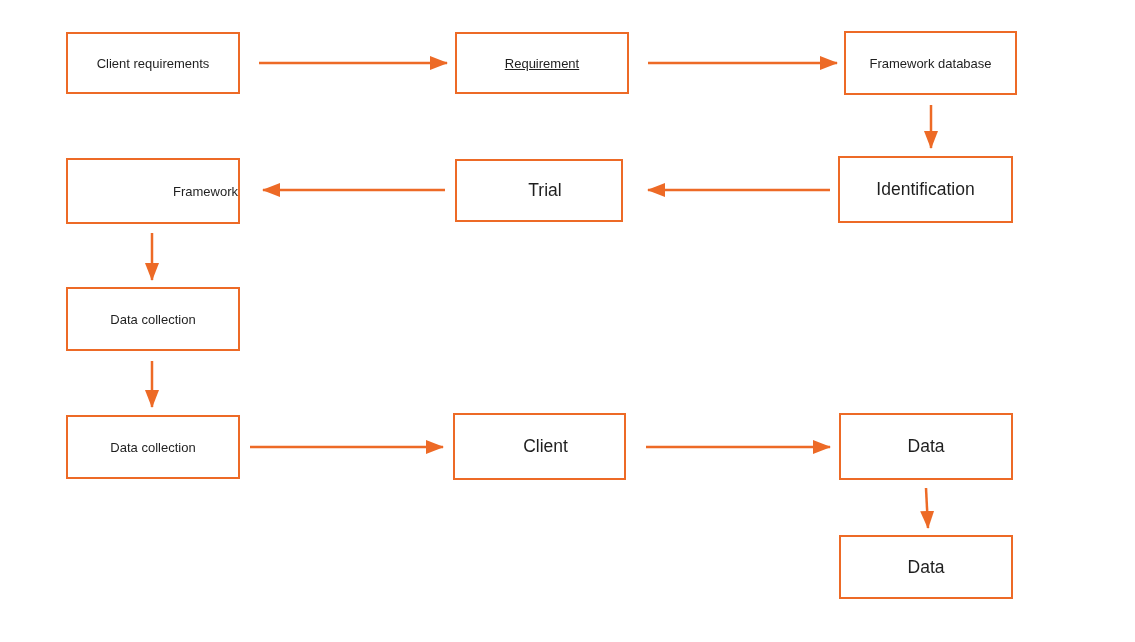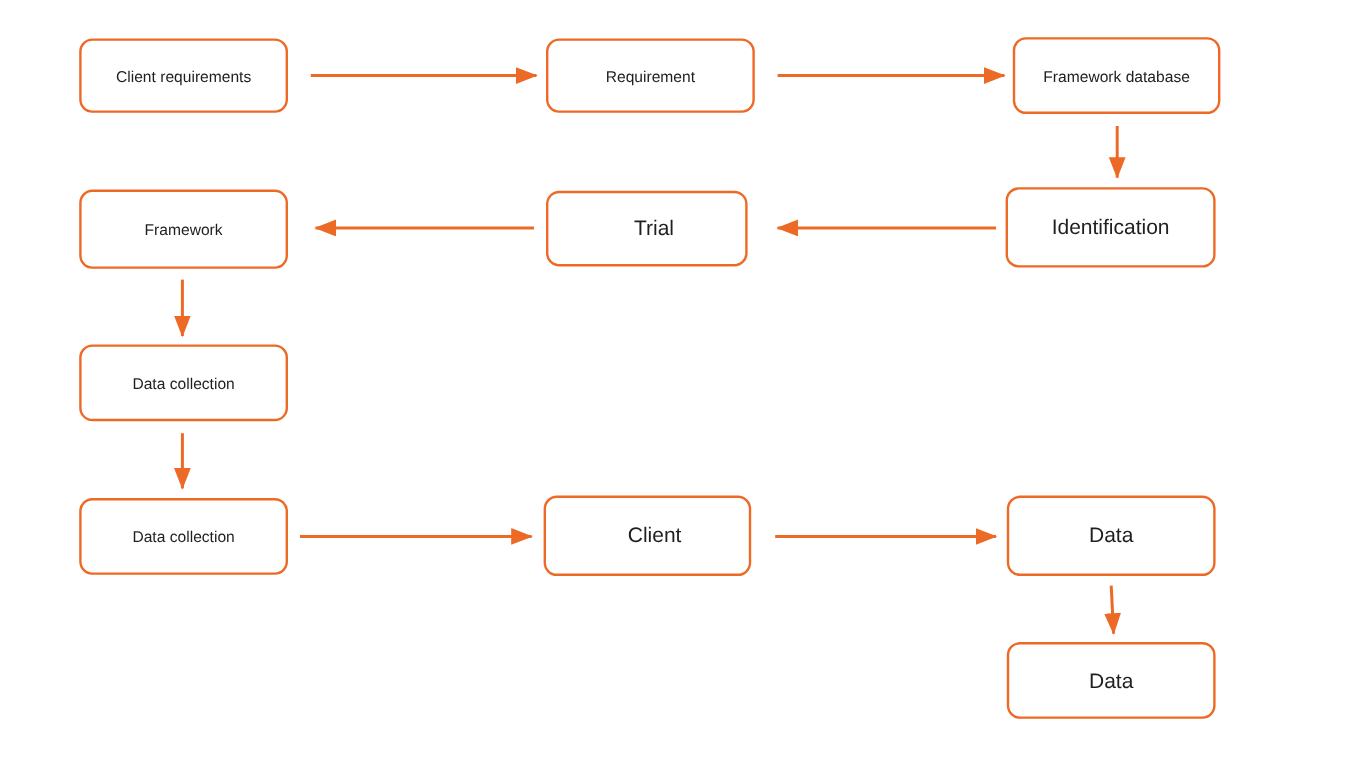--- a/index.html
+++ b/index.html
@@ -17,21 +17,21 @@
     position:relative;
     width:1135px;
     height:642px;
     background:var(--bg);
     overflow:hidden;
   }
   .node{
     position:absolute;
     box-sizing:border-box;
     border:2.5px solid var(--accent);
-    border-radius:11px;
+    border-radius:0;
     background:var(--bg);
     display:flex;
     align-items:center;
     justify-content:center;
     color:var(--text);
     text-align:center;
   }
   .node.small{ font-size:13px; }
   .node.large{ font-size:17.5px; }
   .edges{
@@ -66,29 +66,29 @@
     <line x1="152" y1="361" x2="152" y2="407" marker-end="url(#arrowhead)"></line>
     <line x1="250" y1="447" x2="443" y2="447" marker-end="url(#arrowhead)"></line>
     <line x1="646" y1="447" x2="830" y2="447" marker-end="url(#arrowhead)"></line>
     <line x1="926" y1="488" x2="928" y2="528" marker-end="url(#arrowhead)"></line>
   </svg>
 
   <div class="node small" style="left:66px;  top:32px;  width:174px; height:62px;">
     <span>Client requirements</span>
   </div>
 
-  <div class="node small" style="left:455px; top:32px;  width:174px; height:62px;">
+  <div class="node small" style="left:455px; top:32px;  width:174px; height:62px;text-decoration:underline;">
     <span>Requirement</span>
   </div>
 
   <div class="node small" style="left:844px; top:31px;  width:173px; height:64px;">
     <span>Framework database</span>
   </div>
 
-  <div class="node small" style="left:66px;  top:158px; width:174px; height:66px;">
+  <div class="node small" style="left:66px;  top:158px; width:174px; height:66px;justify-content:flex-end;">
     <span>Framework</span>
   </div>
 
   <div class="node large" style="left:455px; top:159px; width:168px; height:63px;padding-left:12px;">
     <span>Trial</span>
   </div>
 
   <div class="node large" style="left:838px; top:156px; width:175px; height:67px;">
     <span>Identification</span>
   </div>

